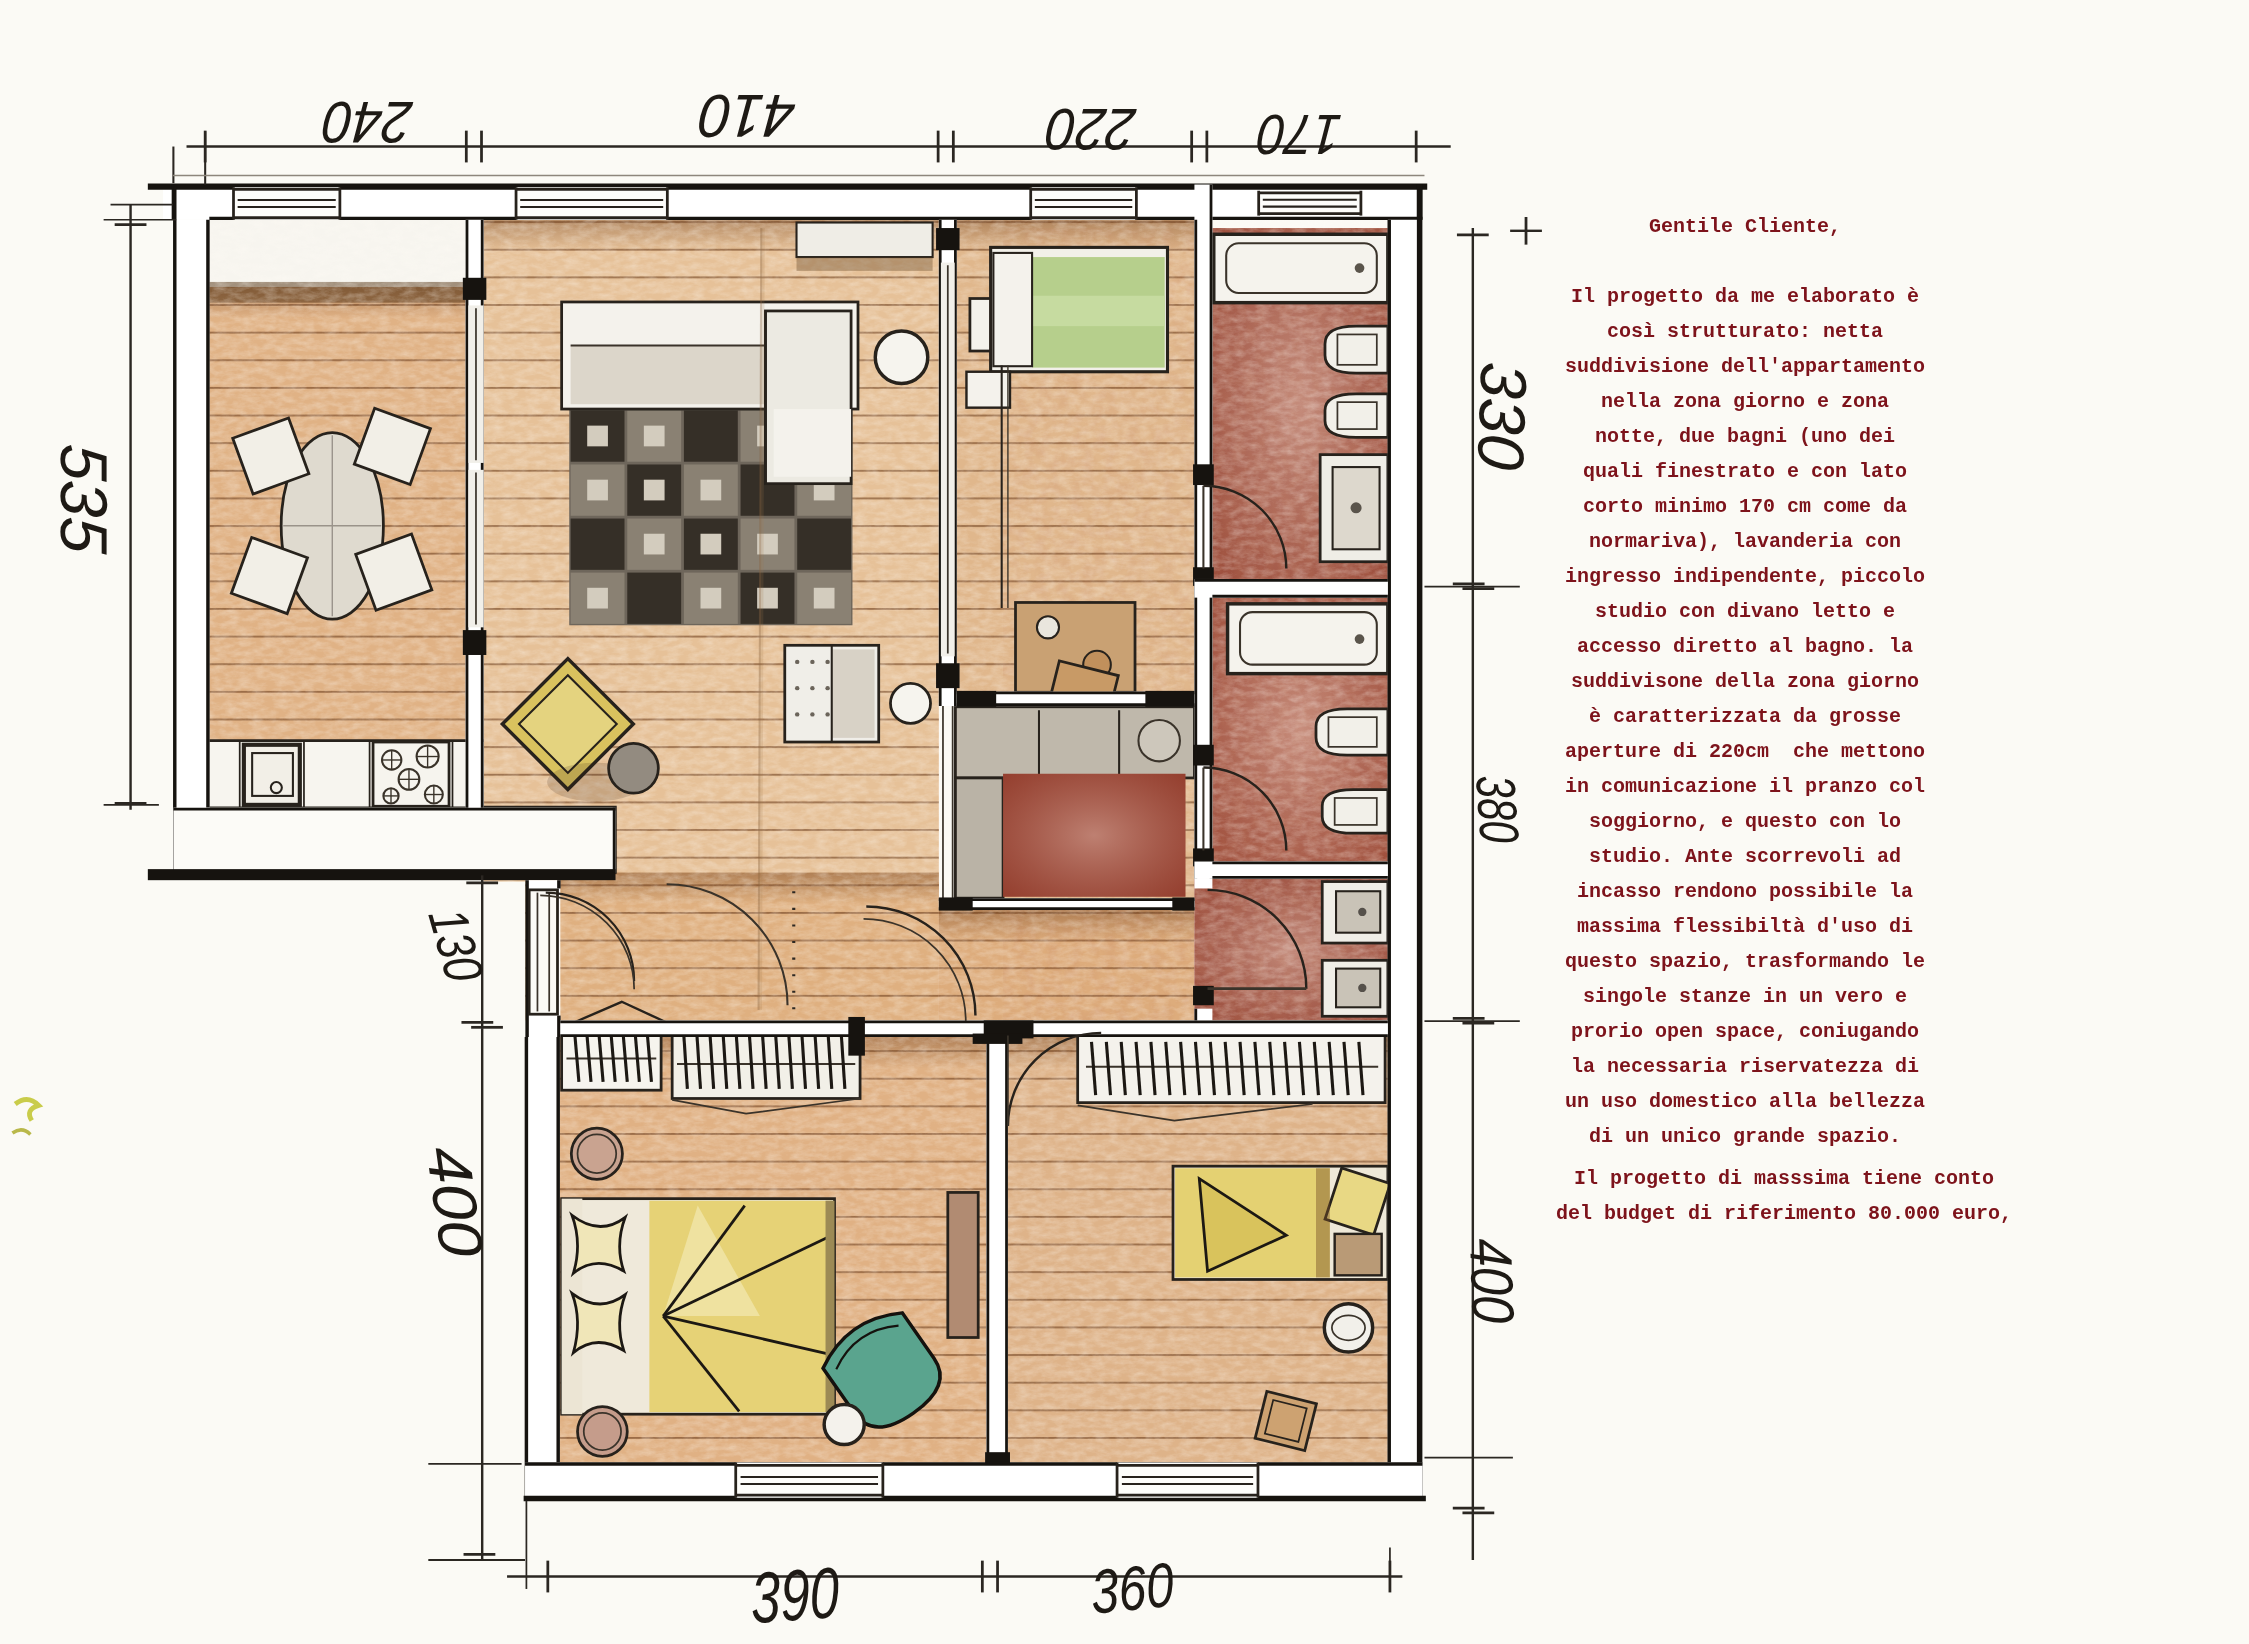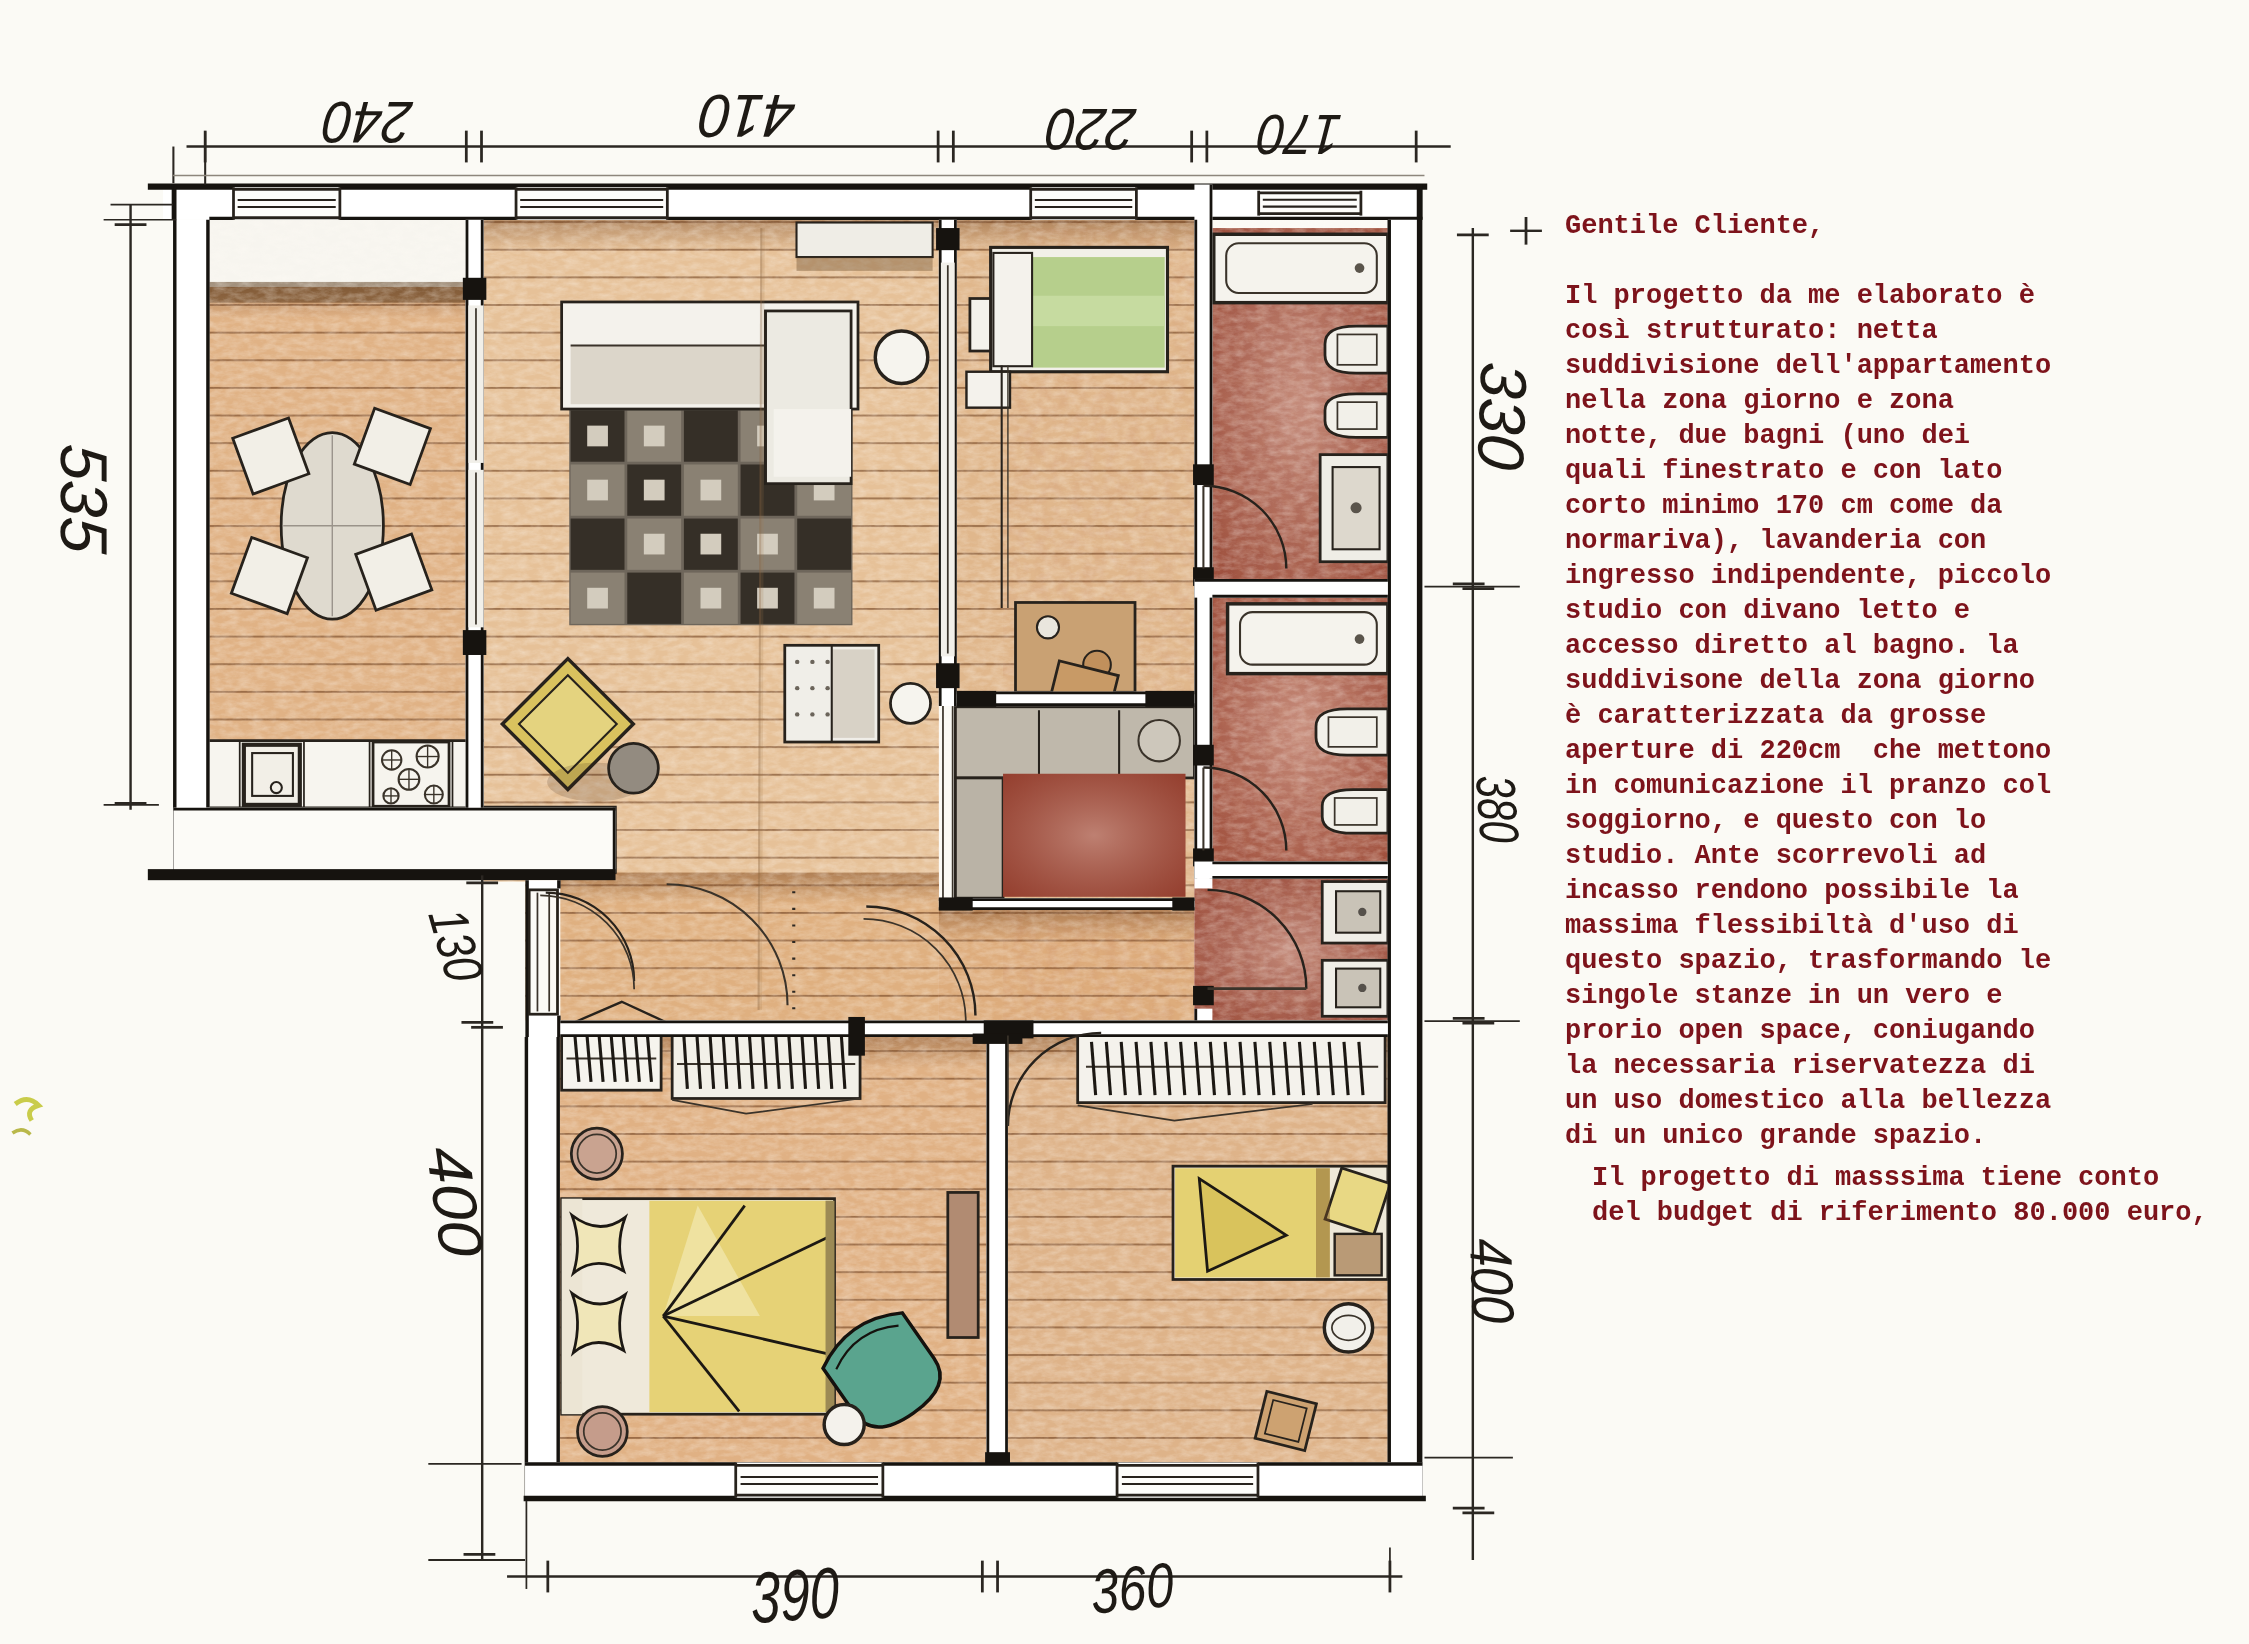--- a/index.html
+++ b/index.html
@@ -1,15 +1,15 @@
 <!DOCTYPE html>
 <html style="font-size:11px"><head><meta charset="utf-8"><style>
 html,body{margin:0;padding:0;}
 body{width:2250px;height:1645px;position:relative;background:#fbfaf5;overflow:hidden;font-family:"Liberation Sans",sans-serif;}
-.txt{position:absolute;font-family:"Liberation Mono",monospace;font-weight:bold;color:#7d131b;font-size:27px;line-height:35px;white-space:pre;letter-spacing:0px;}
+.txt{position:absolute;font-family:"Liberation Mono",monospace;font-weight:bold;color:#7d131b;font-size:20px;line-height:35px;white-space:pre;letter-spacing:0px;text-align:center;}
 </style></head><body>
 <svg width="2250" height="1645" viewBox="0 0 3257 2381" style="position:absolute;left:0;top:0">
 <defs>
 <pattern id="pk" width="9" height="40" patternUnits="userSpaceOnUse">
  <rect x="0" y="0" width="9" height="2.7" fill="rgba(105,58,26,0.58)"></rect>
 </pattern>
 <pattern id="pk2" width="9" height="40" patternUnits="userSpaceOnUse" patternTransform="translate(0,20)">
  <rect x="0" y="0" width="9" height="2.4" fill="rgba(110,62,28,0.42)"></rect>
 </pattern>
 <linearGradient id="shTop" x1="0" y1="0" x2="0" y2="1">
@@ -843,14 +843,14 @@
 studio. Ante scorrevoli ad
 incasso rendono possibile la
 massima flessibiltà d'uso di
 questo spazio, trasformando le
 singole stanze in un vero e
 prorio open space, coniugando
 la necessaria riservatezza di
 un uso domestico alla bellezza
 di un unico grande spazio.</div>
 
-<div class="txt" style="left:1592px;top:1161px;">Il progetto di masssima tiene conto
+<div class="txt" style="left:1556px;top:1161px;">Il progetto di masssima tiene conto
 del budget di riferimento 80.000 euro,</div>
 
 </body></html>

